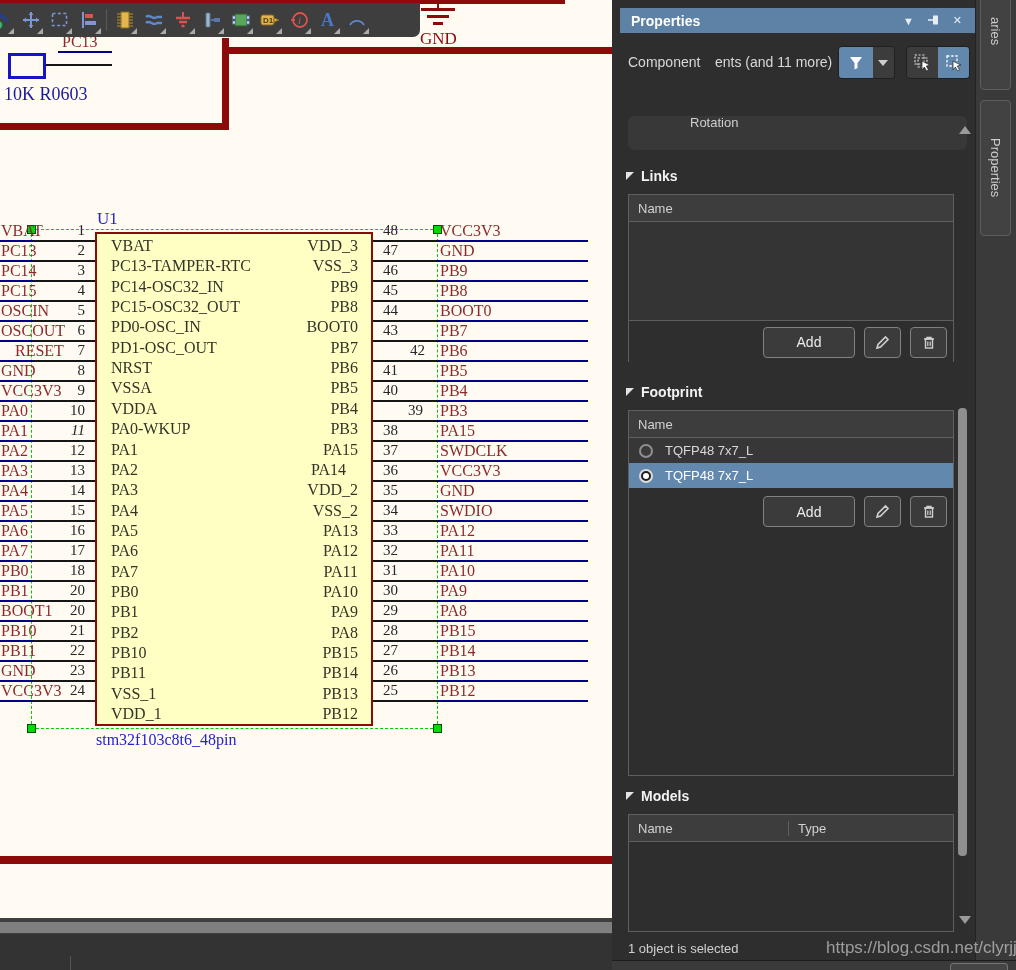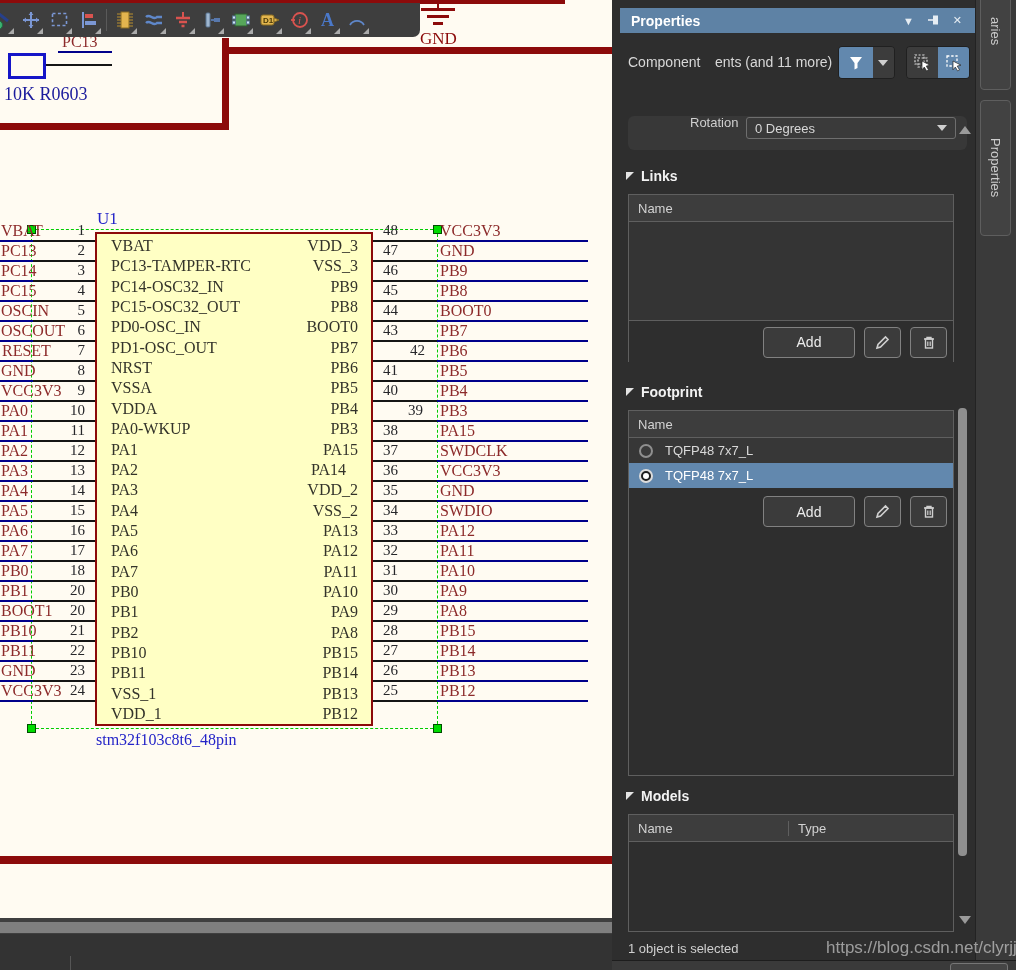--- a/index.html
+++ b/index.html
@@ -130,42 +130,42 @@
         <div class="netlbl" style="left:1px;top:302px;">OSCIN</div>
         <div class="pinnum" style="left:40px;top:302px;width:45px;text-align:right;">5</div>
         <div class="pinname" style="left:111px;top:318.4px;">PD0-OSC_IN</div>
         <div class="navy" style="left:0;top:340px;width:33px;"></div>
         <div class="blk" style="left:33px;top:340px;width:62px;"></div>
         <div class="netlbl" style="left:1px;top:322px;">OSCOUT</div>
         <div class="pinnum" style="left:40px;top:322px;width:45px;text-align:right;">6</div>
         <div class="pinname" style="left:111px;top:338.75px;">PD1-OSC_OUT</div>
         <div class="navy" style="left:0;top:360px;width:33px;"></div>
         <div class="blk" style="left:33px;top:360px;width:62px;"></div>
-        <div class="netlbl" style="left:2px;top:342px;">RESET</div>
+        <div class="netlbl" style="left:15px;top:342px;">RESET</div>
         <div class="pinnum" style="left:40px;top:342px;width:45px;text-align:right;">7</div>
         <div class="pinname" style="left:111px;top:359.1px;">NRST</div>
         <div class="navy" style="left:0;top:380px;width:33px;"></div>
         <div class="blk" style="left:33px;top:380px;width:62px;"></div>
         <div class="netlbl" style="left:1px;top:362px;">GND</div>
         <div class="pinnum" style="left:40px;top:362px;width:45px;text-align:right;">8</div>
         <div class="pinname" style="left:111px;top:379.45000000000005px;">VSSA</div>
         <div class="navy" style="left:0;top:400px;width:33px;"></div>
         <div class="blk" style="left:33px;top:400px;width:62px;"></div>
         <div class="netlbl" style="left:1px;top:382px;">VCC3V3</div>
         <div class="pinnum" style="left:40px;top:382px;width:45px;text-align:right;">9</div>
         <div class="pinname" style="left:111px;top:399.8px;">VDDA</div>
         <div class="navy" style="left:0;top:420px;width:33px;"></div>
         <div class="blk" style="left:33px;top:420px;width:62px;"></div>
         <div class="netlbl" style="left:1px;top:402px;">PA0</div>
         <div class="pinnum" style="left:40px;top:402px;width:45px;text-align:right;">10</div>
         <div class="pinname" style="left:111px;top:420.15px;">PA0-WKUP</div>
         <div class="navy" style="left:0;top:440px;width:33px;"></div>
         <div class="blk" style="left:33px;top:440px;width:62px;"></div>
         <div class="netlbl" style="left:1px;top:422px;">PA1</div>
-        <div class="pinnum" style="left:40px;top:422px;width:45px;text-align:right;">11</div>
+        <div class="pinnum" style="left:40px;top:422px;width:45px;text-align:right;font-style:italic;">11</div>
         <div class="pinname" style="left:111px;top:440.5px;">PA1</div>
         <div class="navy" style="left:0;top:460px;width:33px;"></div>
         <div class="blk" style="left:33px;top:460px;width:62px;"></div>
         <div class="netlbl" style="left:1px;top:442px;">PA2</div>
         <div class="pinnum" style="left:40px;top:442px;width:45px;text-align:right;">12</div>
         <div class="pinname" style="left:111px;top:460.85px;">PA2</div>
         <div class="navy" style="left:0;top:480px;width:33px;"></div>
         <div class="blk" style="left:33px;top:480px;width:62px;"></div>
         <div class="netlbl" style="left:1px;top:462px;">PA3</div>
         <div class="pinnum" style="left:40px;top:462px;width:45px;text-align:right;">13</div>
@@ -489,24 +489,20 @@
             </svg>
           </span>
       </div>
     </div>
 
 
     <div id="rot-group">
       <div id="rot-label">
           <span>Rotation</span>
         </div>
-      <div id="rot-dd">
-        <span class="v">0 Degrees</span>
-          <span class="caret"></span>
-      </div>
     </div>
     <div class="scroll-arrow" style="top:126px;border-bottom:8px solid #9a9a9a;"></div>
 
     <div class="sect-hdr" style="top:168px;">
       <span class="tri"></span>
       <span>Links</span>
     </div>
     <div class="listbox" style="top:194px;height:168px;">
       <div class="list-colhdr">
           <span class="c">Name</span>

